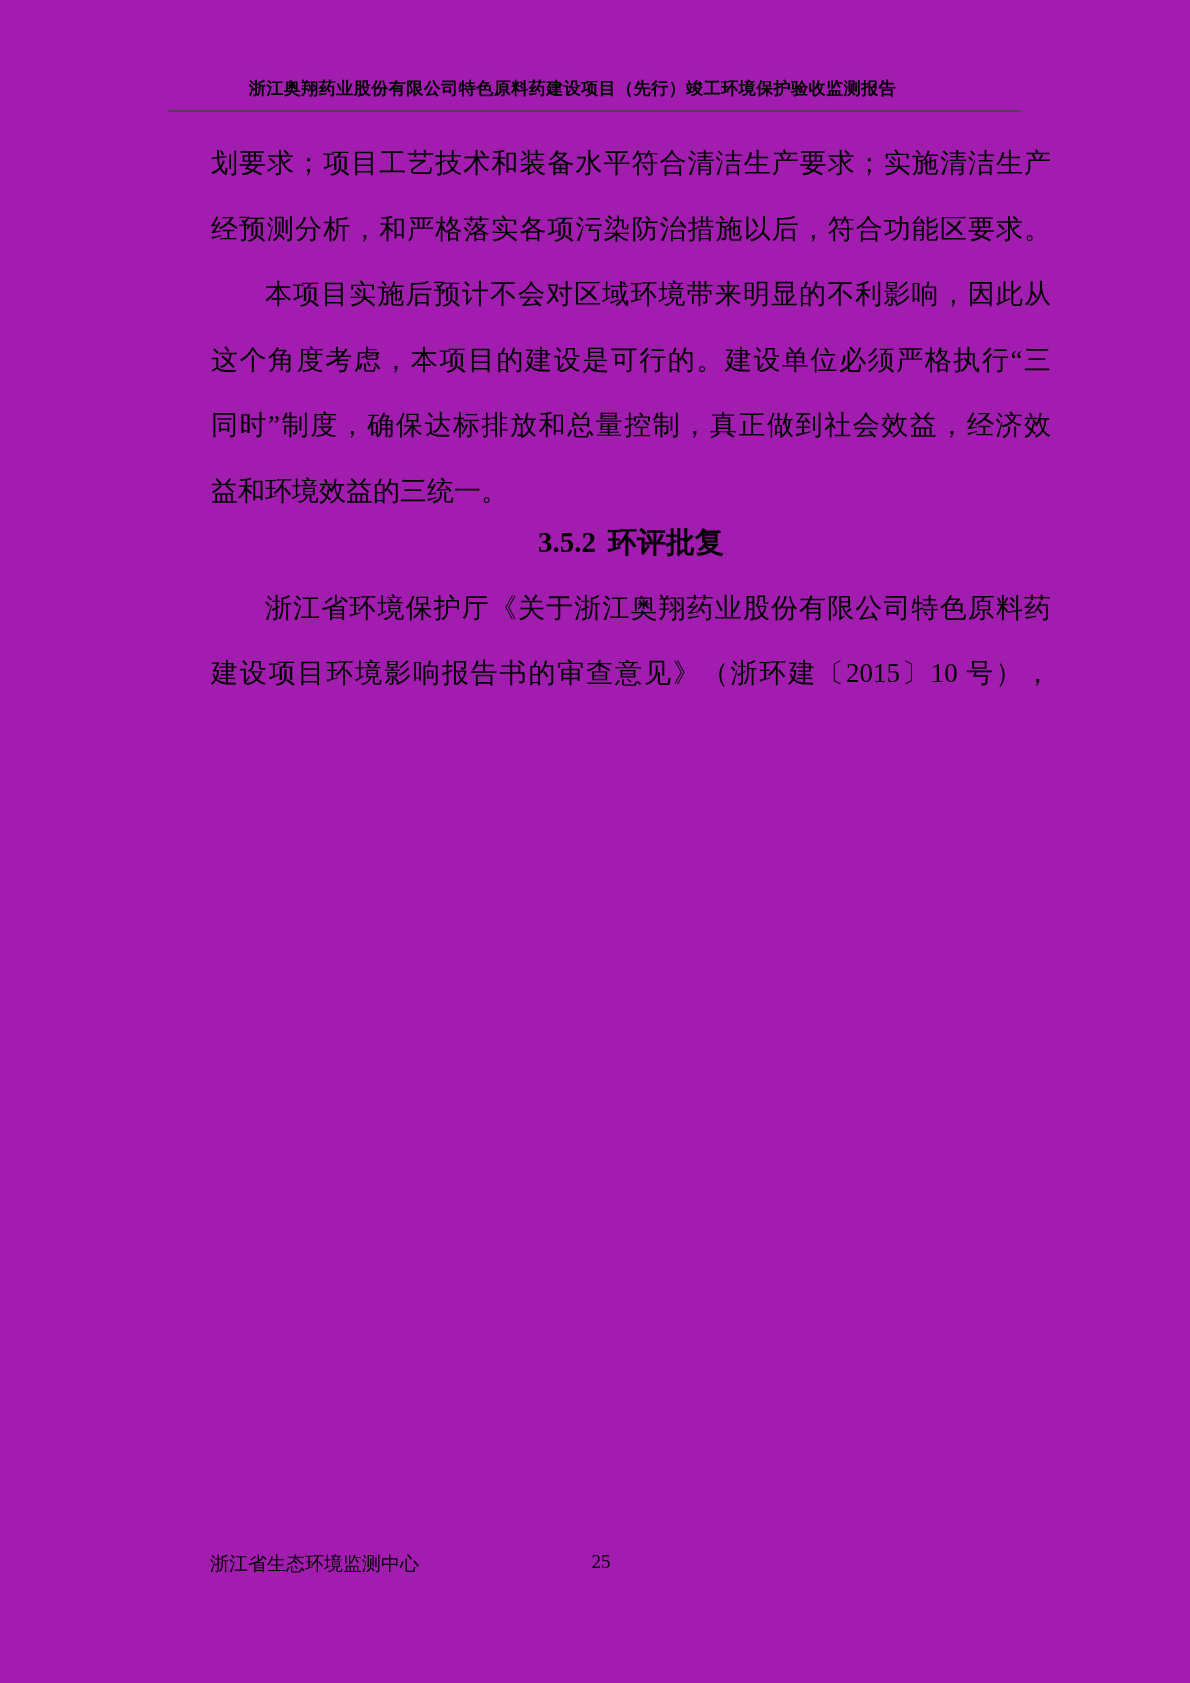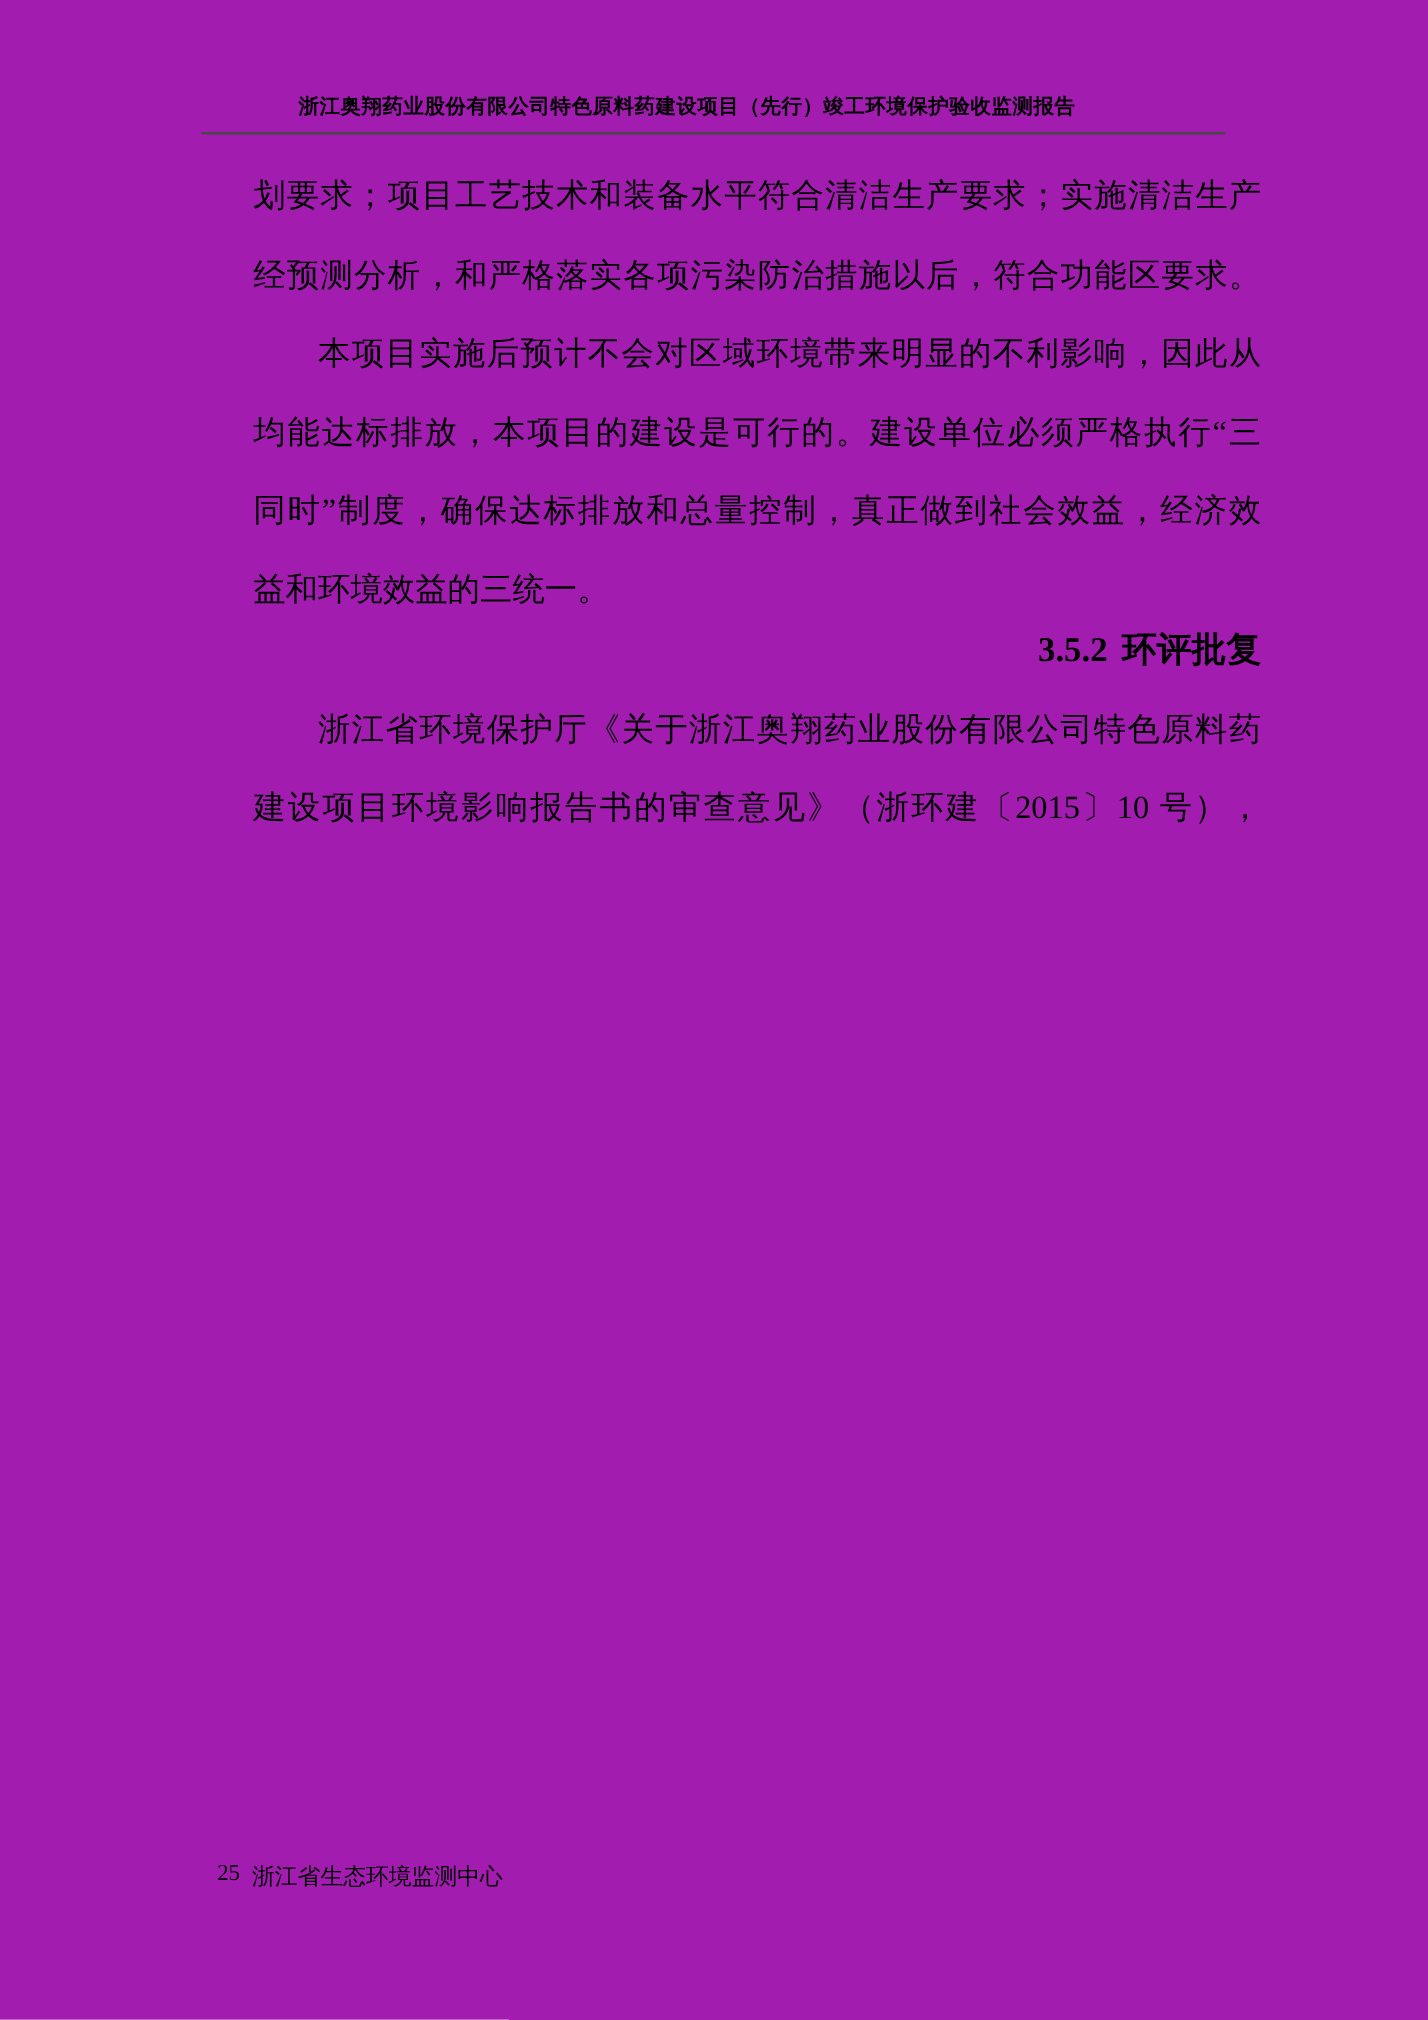--- a/index.html
+++ b/index.html
@@ -58,38 +58,38 @@
     text-align-last: left;
   }
   .indent {
     text-indent: 54px;
   }
   .section-heading {
     font-weight: 700;
     font-size: 29px;
     line-height: 65.5px;
     margin-top: -14px;
-    text-align: right;
+    text-align: center;
   }
   .section-heading .sec-title {
     margin-left: 12px;
   }
   .footer-org {
     position: absolute;
     left: 210px;
     top: 1551px;
     font-size: 19px;
     white-space: nowrap;
   }
   .footer-page {
     position: absolute;
     left: 181px;
     top: 1551px;
     width: 840px;
-    text-align: left;
+    text-align: center;
     font-size: 19px;
   }
 </style>
 </head>
 <body>
 
 <div class="page">
 
   <div class="header-title">浙江奥翔药业股份有限公司特色原料药建设项目（先行）竣工环境保护验收监测报告</div>
 
@@ -97,21 +97,21 @@
 
   <main class="body-text">
 
     <div>
       <div class="line">划要求；项目工艺技术和装备水平符合清洁生产要求；实施清洁生产</div>
       <div class="line">经预测分析，和严格落实各项污染防治措施以后，符合功能区要求。</div>
     </div>
 
     <div>
       <div class="line indent">本项目实施后预计不会对区域环境带来明显的不利影响，因此从</div>
-      <div class="line">均能达标排放，本项目的建设是可行的。建设单位必须严格执行“三</div>
+      <div class="line">这个角度考虑，本项目的建设是可行的。建设单位必须严格执行“三</div>
       <div class="line">同时”制度，确保达标排放和总量控制，真正做到社会效益，经济效</div>
       <div class="line left">益和环境效益的三统一。</div>
     </div>
 
     <div class="section-heading">
       <span class="sec-number">3.5.2</span><span class="sec-title">环评批复</span>
     </div>
 
     <div>
       <div class="line indent">浙江省环境保护厅《关于浙江奥翔药业股份有限公司特色原料药</div>

